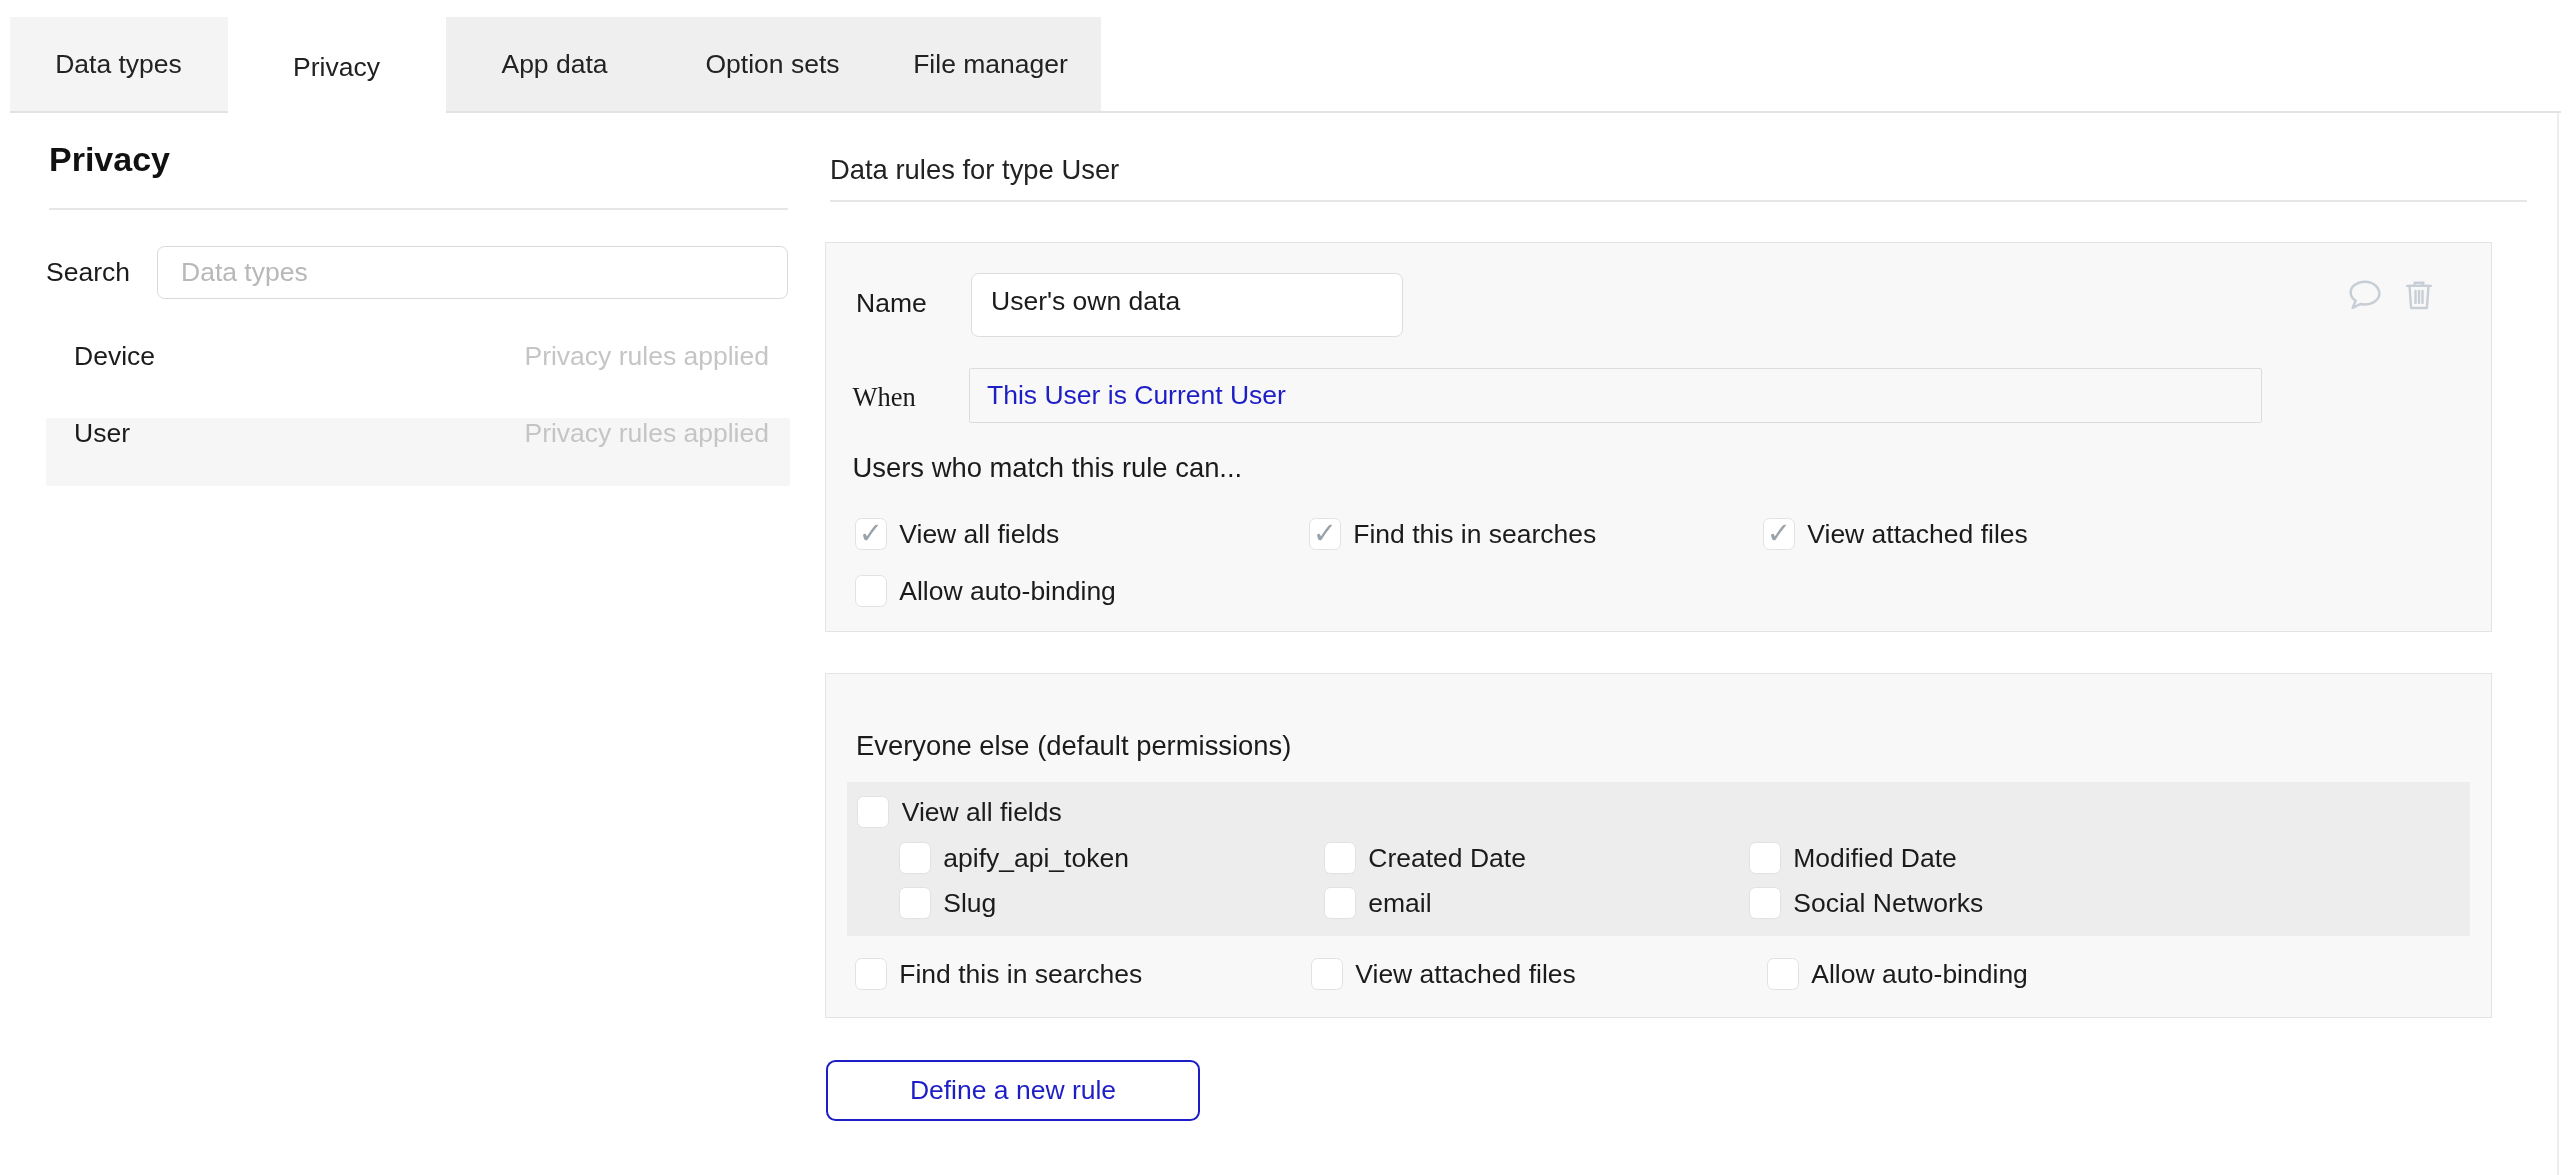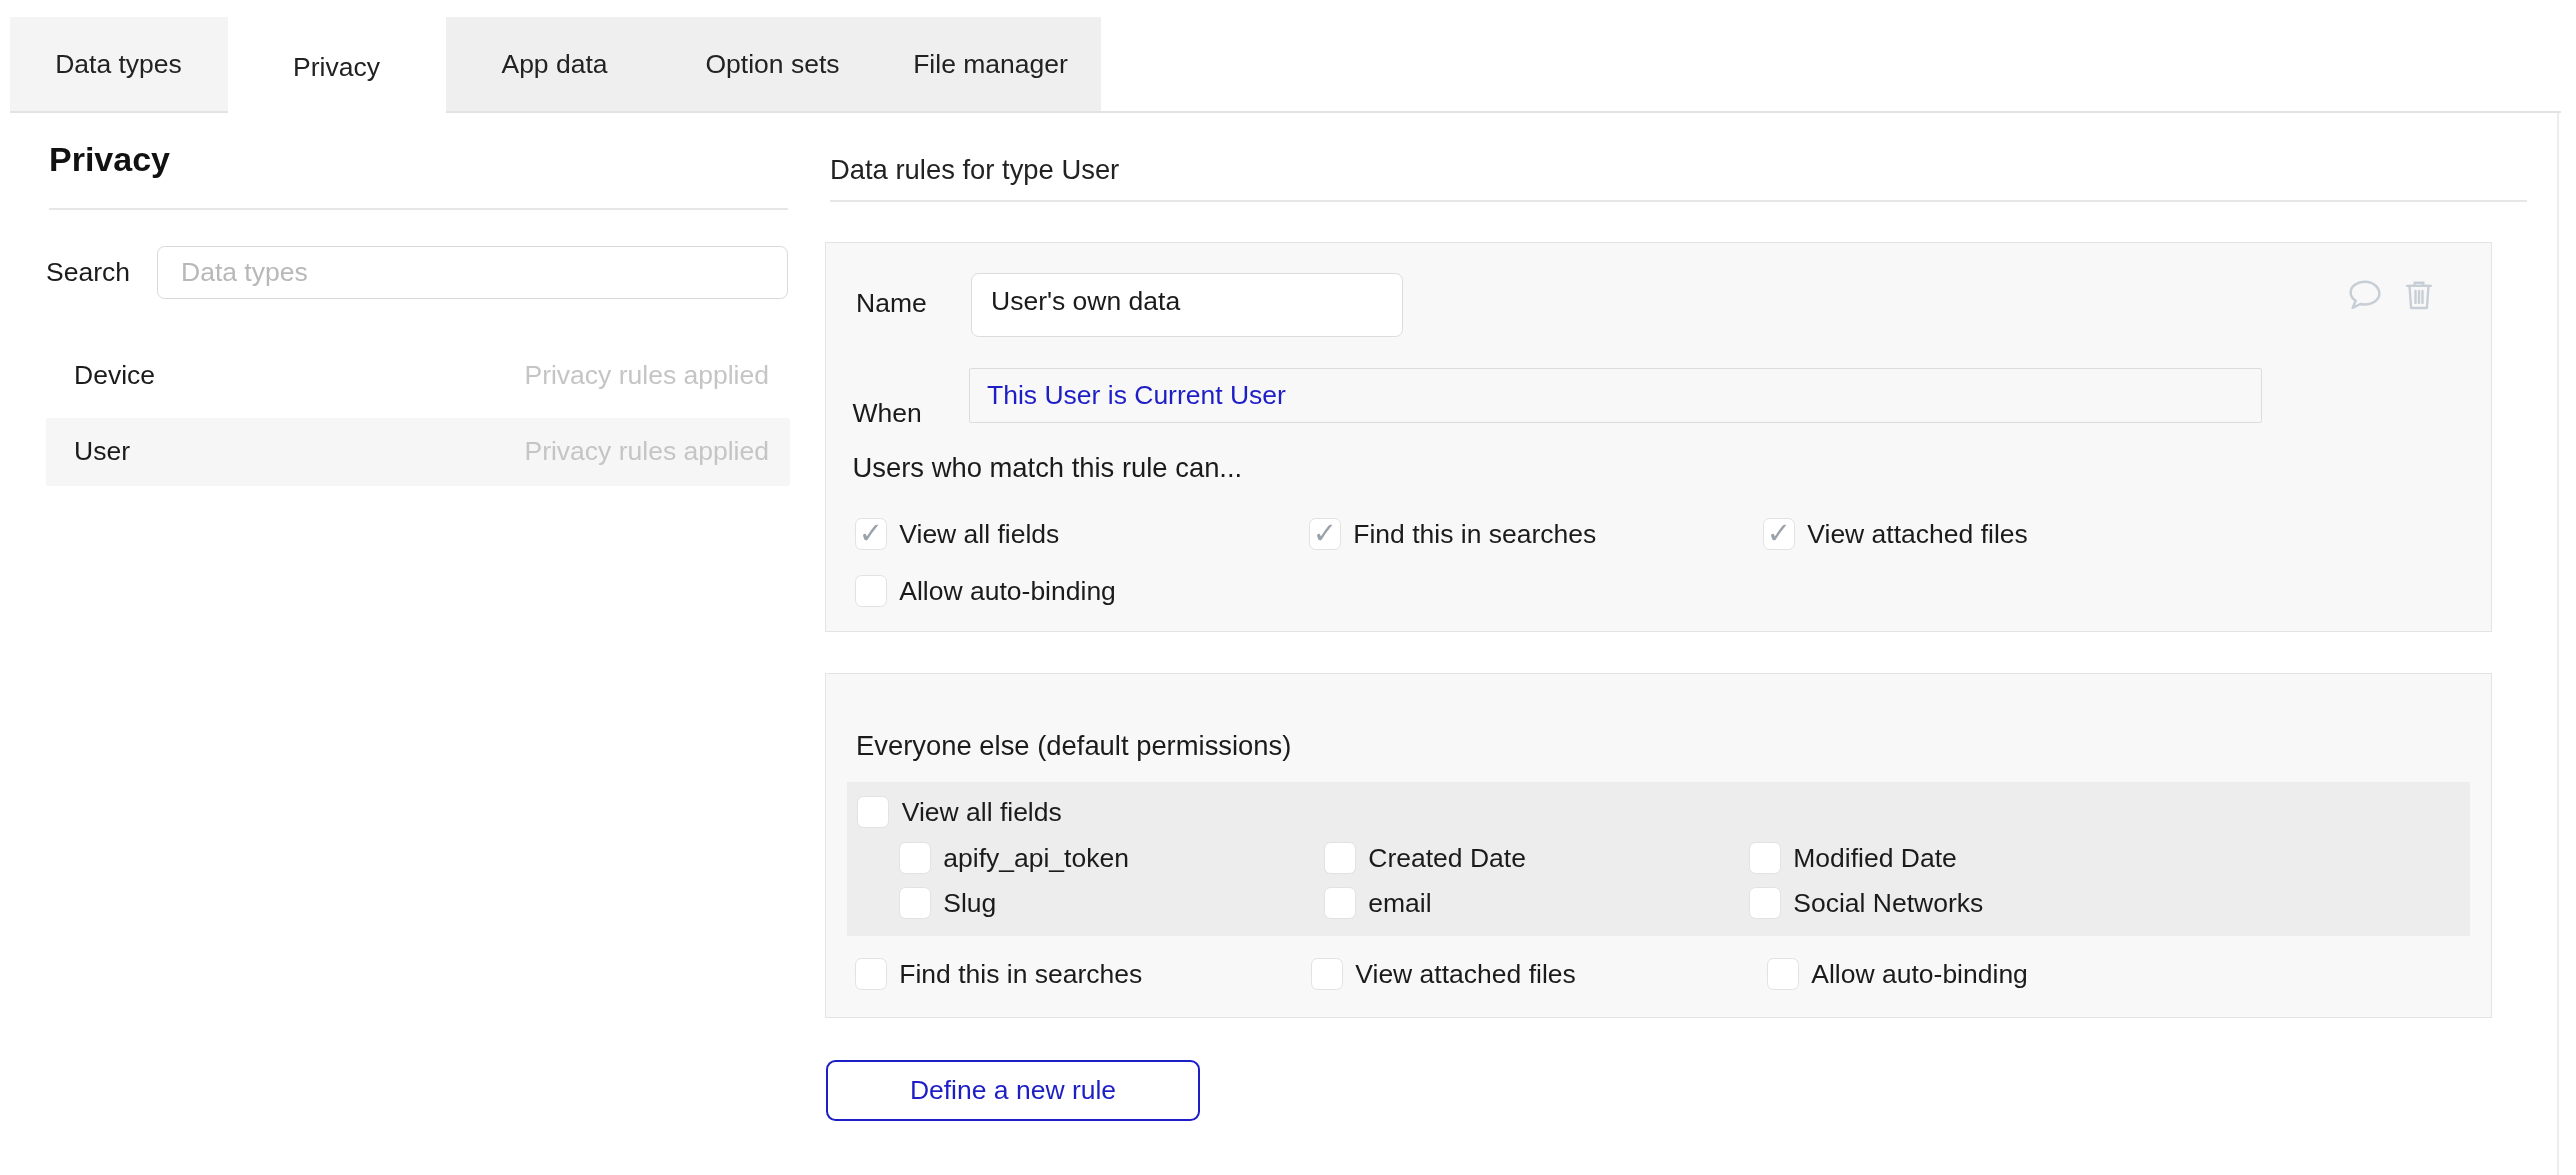--- a/index.html
+++ b/index.html
@@ -18,42 +18,42 @@
 
   
   .lp-title{position:absolute;left:49px;top:140px;font-size:34px;font-weight:700;color:#111;}
   .lp-divider{position:absolute;left:49px;top:208px;width:739px;height:1.9px;background:#e6e6e6;}
   .search-label{position:absolute;left:46px;top:257px;font-size:26.5px;color:#1b1b1b;}
   .search-input{position:absolute;left:157px;top:246px;width:631px;height:53px;border:1.9px solid #d9d9d9;
        border-radius:7.6px;background:#fff;font-size:26.5px;padding:0 0 0 23px;color:#1b1b1b;outline:none;
        font-family:"Liberation Sans","DejaVu Sans",sans-serif;}
   .search-input::placeholder{color:#b8b8b8;}
   .type-list{position:absolute;left:46px;top:341px;width:744px;}
-  .type-row{height:68px;margin-bottom:8.5px;display:flex;align-items:center;justify-content:space-between;
+  .type-row{height:68px;margin-bottom:8.5px;display:flex;align-items:flex-start;justify-content:space-between;
        padding:0 21px 0 28px;cursor:pointer;border-radius:1.9px;}
   .type-row.selected{background:#f6f6f6;}
   .type-name{font-size:26.5px;color:#1b1b1b;}
   .type-status{font-size:26.5px;color:#c5c5c5;}
 
   
   .main-title{position:absolute;left:830px;top:154px;font-size:27.4px;color:#222;}
   .main-divider{position:absolute;left:830px;top:200px;width:1697px;height:1.9px;background:#e6e6e6;}
 
   .card{position:absolute;left:825px;width:1667px;background:#f8f8f8;border:1.9px solid #e4e4e4;}
   .card1{top:242px;height:390px;}
   .card2{top:673px;height:345px;}
 
   .name-label{position:absolute;left:30px;top:45px;font-size:26.5px;}
   .name-input{position:absolute;left:145px;top:30px;width:432px;height:64px;background:#fff;
        border:1.9px solid #dcdcdc;border-radius:7.6px;font-size:26.5px;padding:0 0 8px 19px;color:#1b1b1b;outline:none;
        font-family:"Liberation Sans","DejaVu Sans",sans-serif;}
   .card-icons{position:absolute;right:53px;top:32px;display:flex;gap:15px;align-items:center;}
   .card-icons svg{display:block;cursor:pointer;}
 
-  .when-label{position:absolute;left:26.5px;top:155px;font-size:26.5px;}
+  .when-label{position:absolute;left:26.5px;top:139px;font-size:26.5px;font-family:Liberation Serif, serif;}
   .when-box{position:absolute;left:143px;top:125px;width:1293px;height:55px;border:1.9px solid #dcdcdc;
        border-radius:1.9px;display:flex;align-items:center;padding-left:17px;cursor:pointer;}
   .when-text{font-size:26.5px;color:var(--accent,#1e1ec6);}
   .rule-subtitle{position:absolute;left:26.5px;top:209px;font-size:27.4px;color:#1b1b1b;}
 
   .perm-grid{position:absolute;left:29px;top:273px;width:1476px;display:flex;flex-wrap:wrap;row-gap:21px;}
   .perm-item{width:454px;height:36px;display:flex;align-items:center;}
   .perm-item.wide{width:568px;}
 
   .cb{width:32px;height:32px;background:#fff;border:1.9px solid #e2e2e2;border-radius:6.6px;flex:none;

